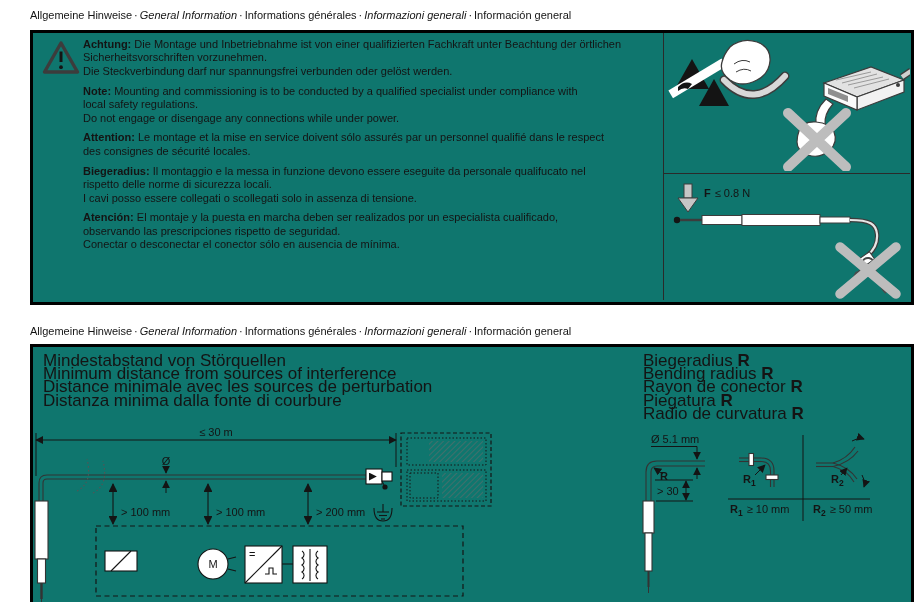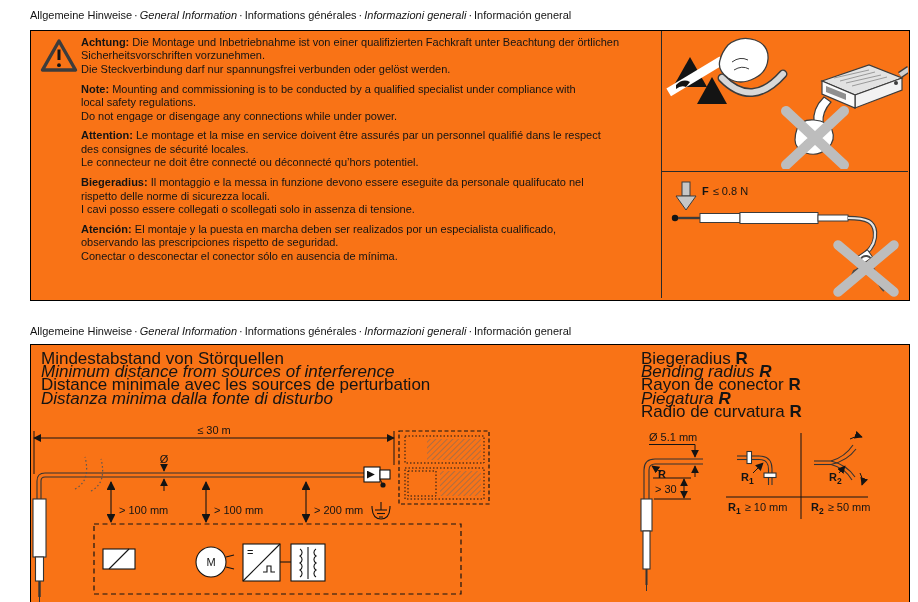--- a/index.html
+++ b/index.html
@@ -3,35 +3,35 @@
 <meta charset="utf-8">
 <style>
   html,body{margin:0;padding:0}
   body{width:918px;height:602px;overflow:hidden;position:relative;background:#fff;
        color:#141414;font-family:"Liberation Sans",sans-serif}
   .hdr{position:absolute;left:30px;width:880px;font-size:11px;font-weight:400;white-space:nowrap}
   .hdr .sep{padding:0 2px}
   .hdr i{font-style:italic}
   #hdr1{top:9px}
   #hdr2{top:325px}
-  .box{position:absolute;border:1px solid #000000;background:#f97316}
+  .box{position:absolute;border:3px solid #000000;background:#0f766e}
   #topbox{left:30px;top:30px;width:878px;height:269px}
   #warncol{position:absolute;left:0;top:0;width:630px;height:267px}
   #warnicon{position:absolute;left:8px;top:6px;width:40px;height:37px}
   #warntext{position:absolute;left:50px;top:5px;width:576px;font-size:11px;line-height:13.4px}
   #warntext p{margin:0 0 6.5px 0}
   #warntext p.ital{}
   #rightcol{position:absolute;left:630px;top:0;width:247px;height:267px;border-left:1px solid #2a2a2a}
   #esdcell{position:absolute;left:0;top:0;width:246px;height:140px;border-bottom:1px solid #2a2a2a}
   #forcecell{position:absolute;left:0;top:140px;width:246px;height:126px}
   #botbox{left:30px;top:344px;width:878px;height:262px}
   .txtblock{position:absolute;font-size:17px;line-height:13.2px;white-space:nowrap}
   #inttext{left:10px;top:7px}
   #bendtext{left:610px;top:7px}
-  .txtblock .ital{font-style:italic}
+  .txtblock .ital{}
   .dsvg{position:absolute}
   #intsvg{left:0;top:74px}
   #bendsvg{left:600px;top:76px}
   svg{display:block}
   svg text{font-family:"Liberation Sans",sans-serif;fill:#141414;font-size:11px}
 </style>
 </head>
 <body>
 
 <div class="hdr" id="hdr1">
@@ -53,23 +53,22 @@
         <span>Die Steckverbindung darf nur spannungsfrei verbunden oder gelöst werden.</span>
       </p>
       <p class="ital">
         <b>Note:</b>
         <span>Mounting and commissioning is to be conducted by a qualified specialist under compliance with</span><br>
         <span>local safety regulations.</span><br>
         <span>Do not engage or disengage any connections while under power.</span>
       </p>
       <p>
         <b>Attention:</b>
-        <span>Le montage et la mise en service doivent être assurés par un personnel qualifié dans le respect</span><br>
+        <span>Le montage et la mise en service doivent sólo assurés par un personnel qualifié dans le respect</span><br>
         <span>des consignes de sécurité locales.</span><br>
-        <span>Le connecteur ne doit être connecté ou déconnecté qu’hors potentiel.</span>
       </p>
       <p class="ital">
         <b>Biegeradius:</b>
         <span>Il montaggio e la messa in funzione devono essere eseguite da personale qualifucato nel</span><br>
         <span>rispetto delle norme di sicurezza locali.</span><br>
         <span>I cavi posso essere collegati o scollegati solo in assenza di tensione.</span>
       </p>
       <p>
         <b>Atención:</b>
         <span>El montaje y la puesta en marcha deben ser realizados por un especialista cualificado,</span><br>
@@ -151,21 +150,21 @@
 <div class="hdr" id="hdr2">
   <span>Allgemeine Hinweise</span><span class="sep">·</span><i>General Information</i><span class="sep">·</span><span>Informations générales</span><span class="sep">·</span><i>Informazioni generali</i><span class="sep">·</span><span>Información general</span>
 </div>
 
 <div class="box" id="botbox">
 
   <div class="txtblock" id="inttext">
     <div>Mindestabstand von Störquellen</div>
     <div class="ital">Minimum distance from sources of interference</div>
     <div>Distance minimale avec les sources de perturbation</div>
-    <div class="ital">Distanza minima dalla fonte di disturbo</div>
+    <div class="ital">Distanza minima dalla fonte di courbure</div>
   </div>
 
   <div class="txtblock" id="bendtext">
     <div><span>Biegeradius</span> <b>R</b></div>
     <div class="ital"><span>Bending radius</span> <b>R</b></div>
     <div><span>Rayon de conector</span> <b>R</b></div>
     <div class="ital"><span>Piegatura</span> <b>R</b></div>
     <div><span>Radio de curvatura</span> <b>R</b></div>
   </div>
 

